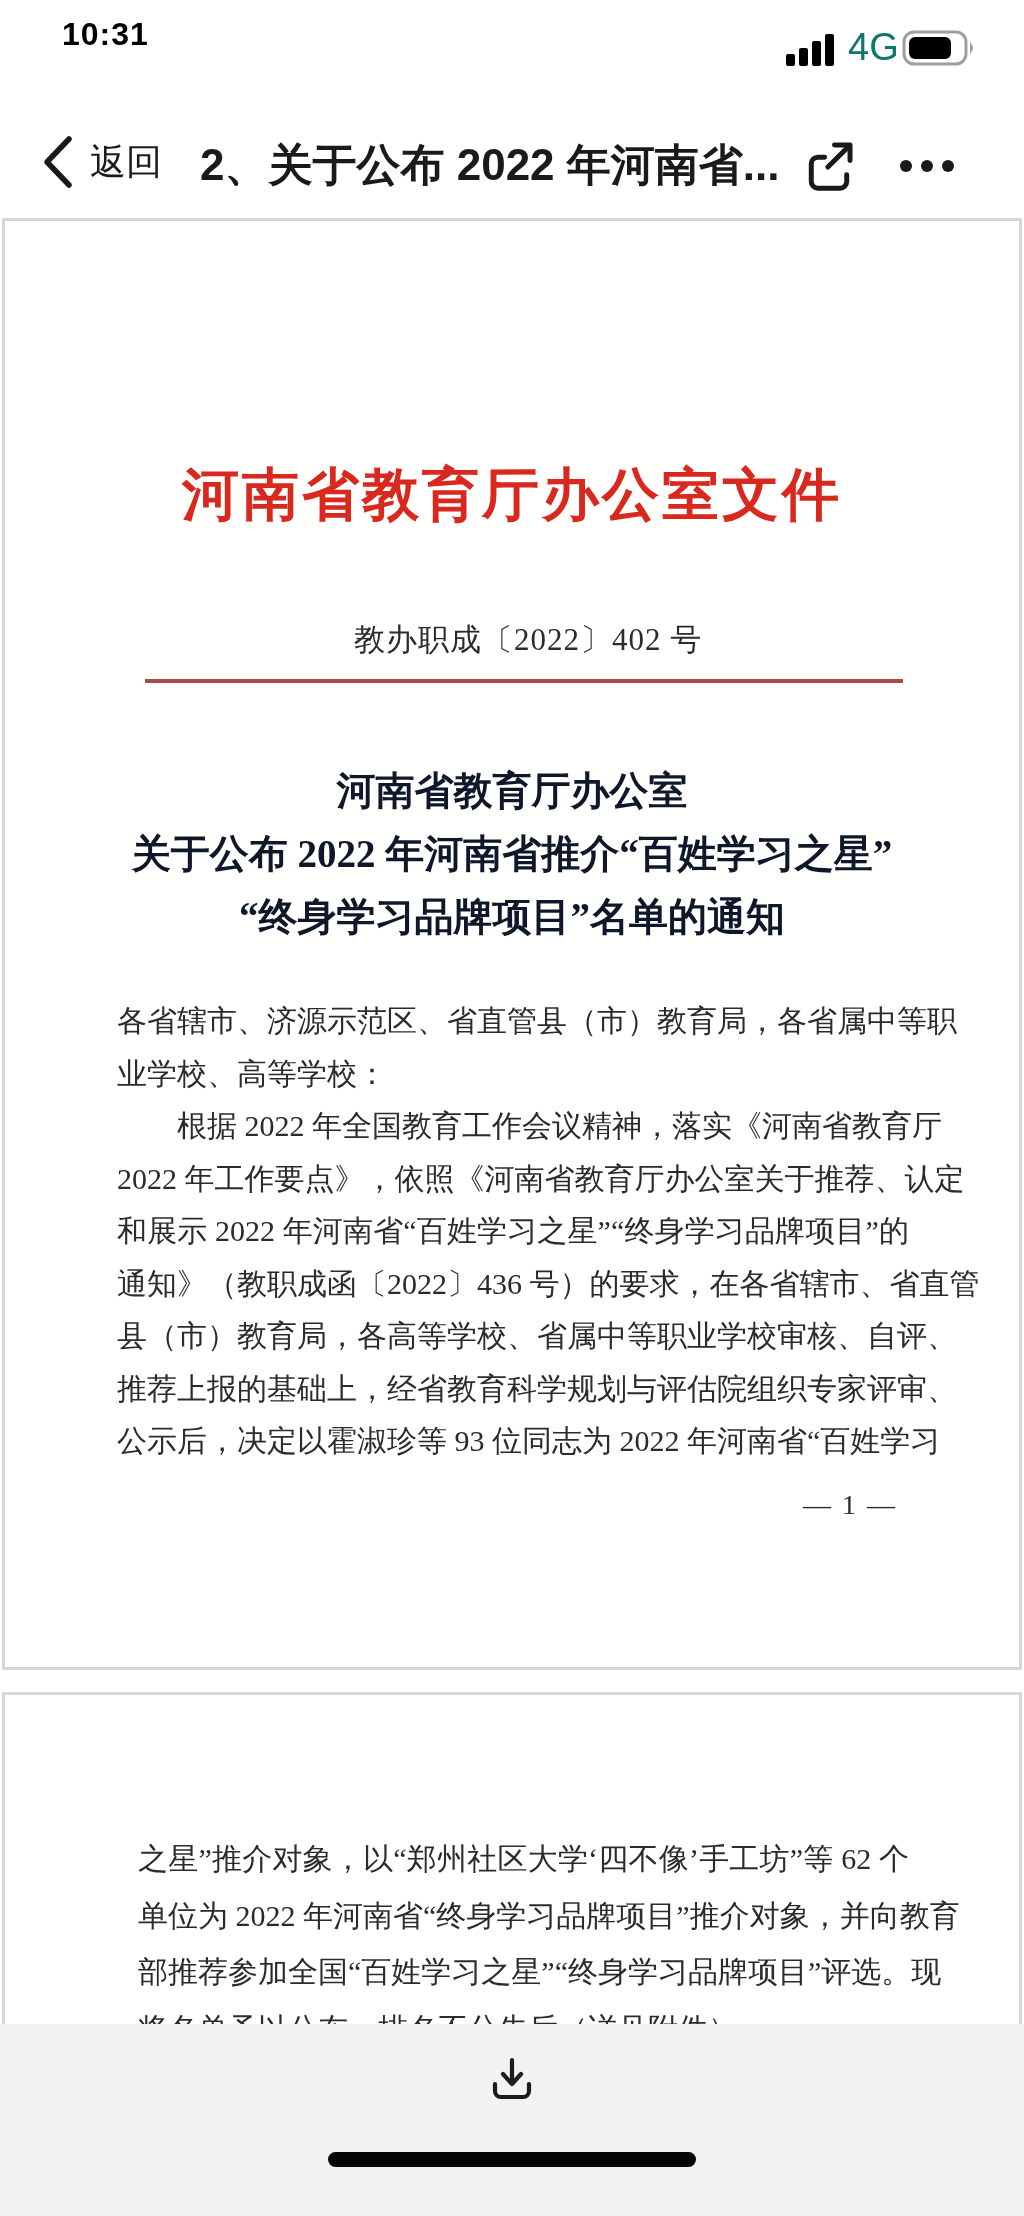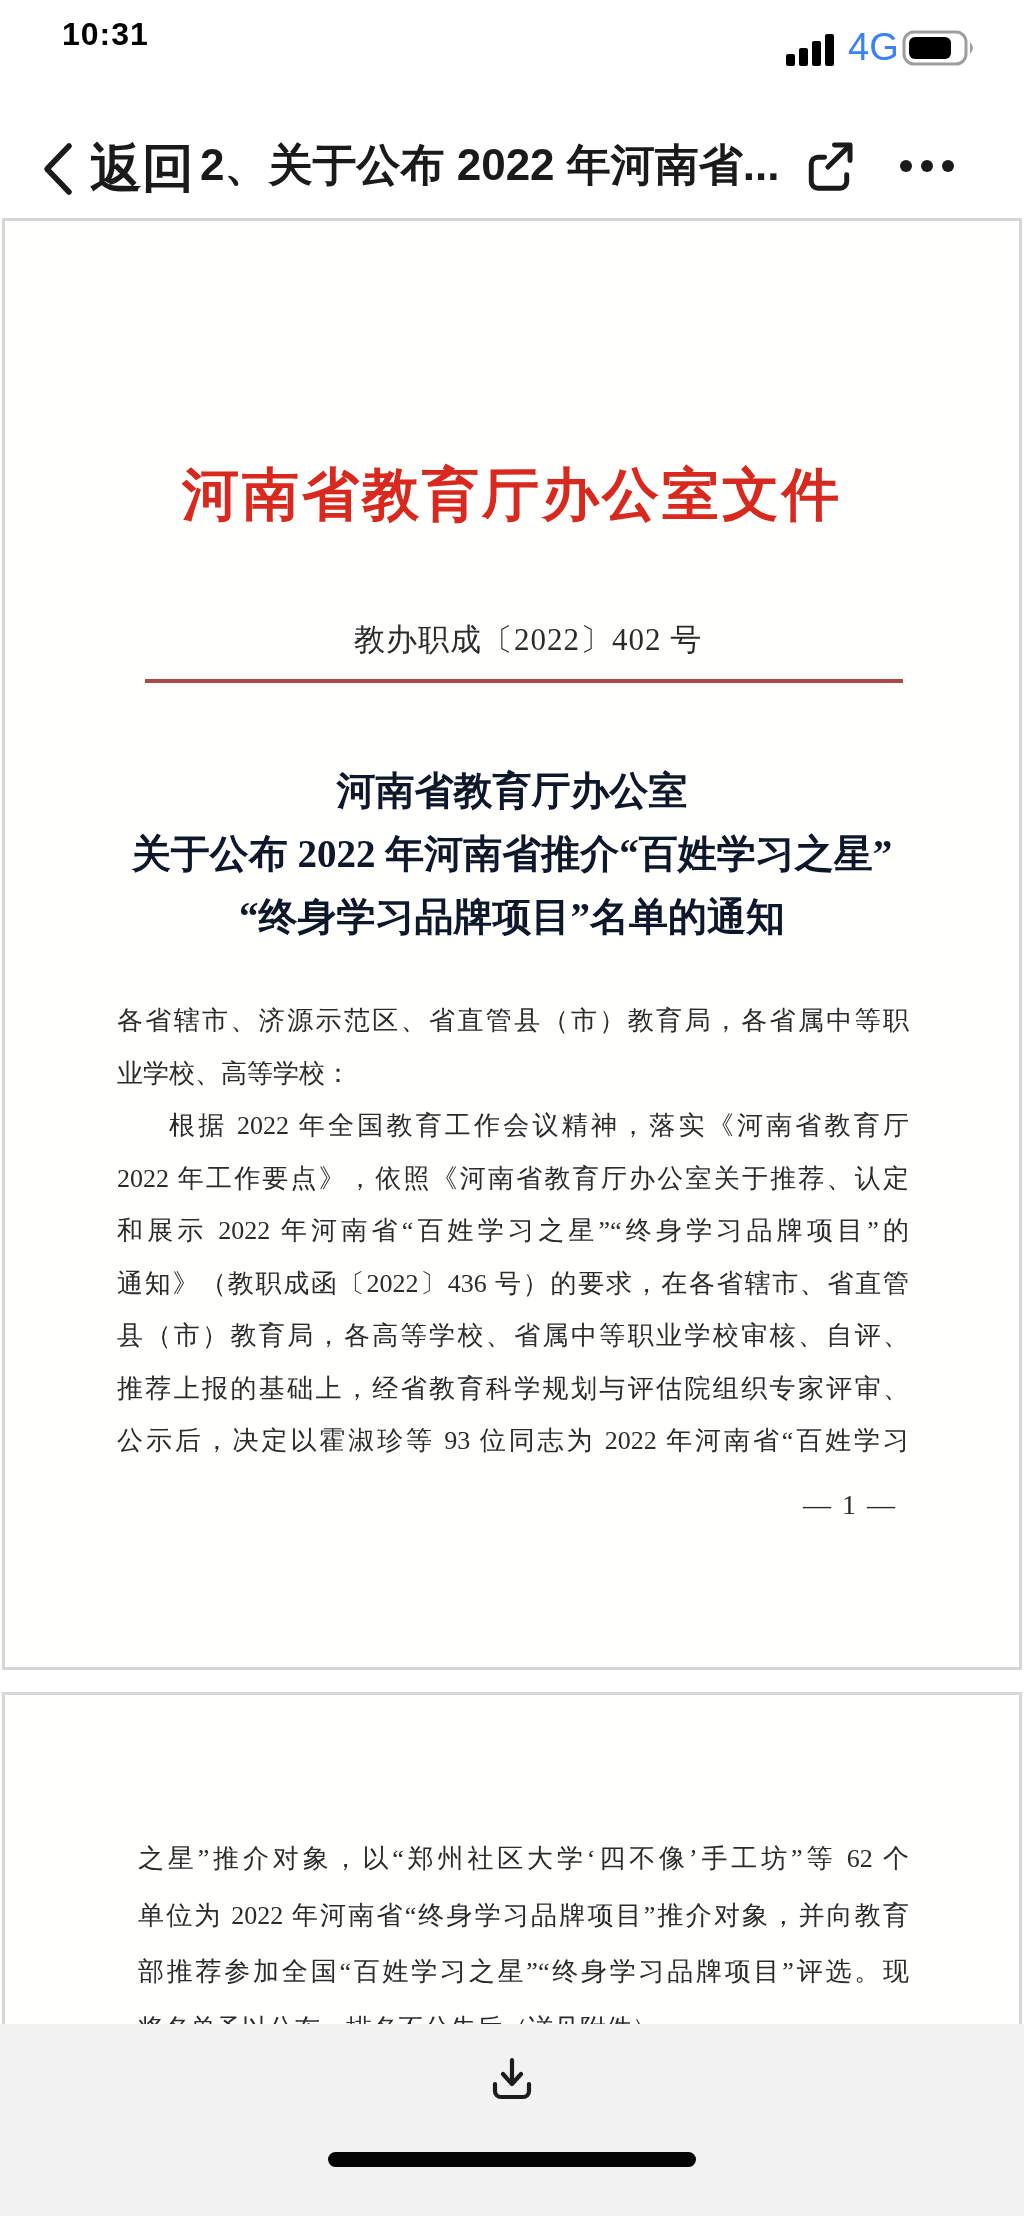--- a/index.html
+++ b/index.html
@@ -5,42 +5,42 @@
   html,body{margin:0;padding:0;background:#ffffff;}
   .screen{
     position:relative;width:1024px;height:2216px;margin:0 auto;
     background:#ffffff;overflow:hidden;
     font-family:"Liberation Sans","DejaVu Sans",sans-serif;color:#111;
   }
   
   .status-bar{position:absolute;left:0;top:0;width:1024px;height:110px;background:#fff;}
   .status-time{position:absolute;left:62px;top:16px;font-size:32px;font-weight:700;letter-spacing:1px;color:#000;}
   .sig-svg{position:absolute;left:786px;top:32px;}
-  .status-net{position:absolute;left:848px;top:26px;font-size:38px;font-weight:500;color:#3b82f6;}
+  .status-net{position:absolute;left:848px;top:26px;font-size:38px;font-weight:500;color:#0f766e;}
   .battery{position:absolute;left:902px;top:30px;}
   
   .nav-bar{position:absolute;left:0;top:110px;width:1024px;height:108px;background:#fff;}
   .back-btn{position:absolute;left:40px;top:24px;display:flex;align-items:center;gap:16px;cursor:pointer;}
-  .back-label{font-size:52px;font-weight:700;color:#1a1a1a;}
+  .back-label{font-size:36px;font-weight:400;color:#1a1a1a;}
   .nav-title{position:absolute;left:200px;top:26px;width:580px;font-size:44px;font-weight:600;color:#1a1a1a;white-space:nowrap;overflow:hidden;}
   .share-btn{position:absolute;left:794px;top:18px;width:70px;height:76px;display:flex;align-items:center;justify-content:center;cursor:pointer;}
   .more-btn{position:absolute;left:884px;top:28px;width:86px;height:56px;display:flex;align-items:center;justify-content:center;gap:9px;cursor:pointer;}
   .dot{width:12px;height:12px;border-radius:50%;background:#1a1a1a;}
   
   .page-card{position:absolute;left:2px;width:1020px;background:#fffffe;border:3px solid #d7d7d7;box-sizing:border-box;
     font-family:"Liberation Serif","DejaVu Serif",serif;color:#2b2b2b;}
   .page1{top:218px;height:1452px;}
   .page2{top:1692px;height:560px;border-bottom:none;}
   .p1-red-header{position:absolute;left:0;top:236px;width:100%;text-align:center;
     font-size:57px;font-weight:700;letter-spacing:3px;}
   .p1-doc-number{position:absolute;left:16px;top:398px;width:100%;text-align:center;font-size:31px;letter-spacing:1px;}
   .p1-red-line{position:absolute;left:140px;top:458px;width:758px;height:4px;}
   .p1-title{position:absolute;left:50px;right:50px;top:538px;text-align:center;
     font-size:39px;font-weight:700;line-height:63px;color:#0f172a;}
-  .body-block{position:absolute;left:112px;right:110px;font-size:26px;line-height:52.5px;}
+  .body-block{position:absolute;left:112px;right:110px;font-size:30px;line-height:52.5px;}
   .p1-body{top:774px;}
   .p2-body{top:136px;line-height:56.5px;margin-left:21px;}
   .bline{text-align:justify;text-align-last:justify;text-justify:inter-character;white-space:nowrap;}
   .bline.left{text-align:left;text-align-last:left;}
   .bline.indent{text-indent:2em;}
   .p1-page-number{position:absolute;right:122px;top:1268px;font-size:28px;letter-spacing:2px;}
   
   .bottom-bar{position:absolute;left:0;top:2024px;width:1024px;height:192px;background:#f2f2f3;z-index:10;}
   .download-btn{position:absolute;left:0;top:20px;width:100%;height:70px;
     display:flex;align-items:center;justify-content:center;gap:18px;cursor:pointer;}

